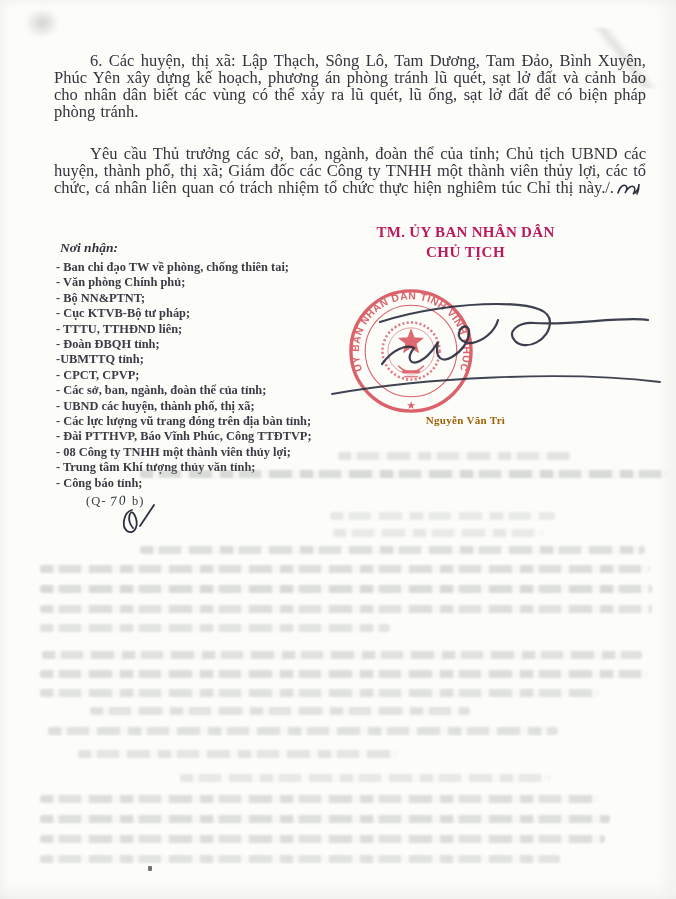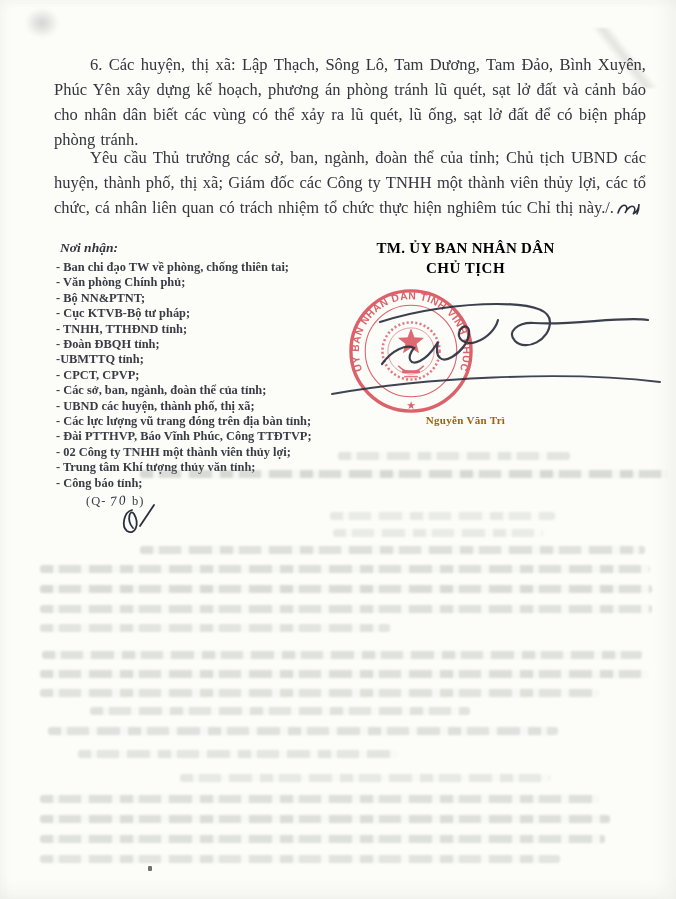--- a/index.html
+++ b/index.html
@@ -10,30 +10,30 @@
   }
   .page{
     position:relative;width:676px;height:899px;overflow:hidden;
     background:#fcfcf9;
     box-shadow:inset -8px -6px 18px rgba(60,60,55,.06), inset 4px 2px 10px rgba(60,60,55,.03);
     color:#33343c;
   }
   
   .body-para{
     position:absolute;left:54px;width:592px;margin:0;
-    font-size:16.5px;line-height:25px;text-align:justify;
+    font-size:16.5px;line-height:17px;text-align:justify;
     text-indent:36px;color:#33343c;word-spacing:1px;
   }
   .para1{top:52px;}
   .para2{top:145px;}
   .hw-initials{display:inline-block;vertical-align:-3px;margin-left:2px;}
   
   .sig-block{
-    position:absolute;left:333px;top:240px;width:265px;
-    text-align:center;font-weight:bold;color:#000000;
+    position:absolute;left:333px;top:224px;width:265px;
+    text-align:center;font-weight:bold;color:#be185d;
   }
   .sig-org{font-size:15px;letter-spacing:.3px;}
   .sig-title{font-size:15px;margin-top:3px;letter-spacing:.5px;font-family:Liberation Serif, serif;}
   .signer-name{
     position:absolute;left:333px;top:414px;width:265px;text-align:center;
     font-weight:bold;font-size:11px;color:#a16207;letter-spacing:.3px;
   }
   
   .recipients{position:absolute;left:56px;top:240px;width:300px;color:#3a3b44;}
   .recipients-header{font-weight:bold;font-style:italic;font-size:13.5px;margin-left:4px;color:#33343c;}
@@ -92,29 +92,29 @@
     <div class="sig-title">CHỦ TỊCH</div>
   </div>
 
   <div class="recipients">
     <div class="recipients-header">Nơi nhận:</div>
     <ul>
         <li>- Ban chi đạo TW về phòng, chống thiên tai;</li>
         <li>- Văn phòng Chính phủ;</li>
         <li>- Bộ NN&amp;PTNT;</li>
         <li>- Cục KTVB-Bộ tư pháp;</li>
-        <li>- TNHH, TTHĐND tỉnh;</li>
+        <li>- TTTU, TTHĐND liên;</li>
         <li>- Đoàn ĐBQH tỉnh;</li>
         <li>-UBMTTQ tỉnh;</li>
         <li>- CPCT, CPVP;</li>
         <li>- Các sở, ban, ngành, đoàn thể của tỉnh;</li>
         <li>- UBND các huyện, thành phố, thị xã;</li>
         <li>- Các lực lượng vũ trang đóng trên địa bàn tỉnh;</li>
         <li>- Đài PTTHVP, Báo Vĩnh Phúc, Công TTĐTVP;</li>
-        <li>- 02 Công ty TNHH một thành viên thủy lợi;</li>
+        <li>- 08 Công ty TNHH một thành viên thủy lợi;</li>
         <li>- Trung tâm Khí tượng thủy văn tỉnh;</li>
         <li>- Công báo tỉnh;</li>
       </ul>
     <div class="recipients-note">
       <span>(Q-</span>
       <span class="hw-number">70</span>
       <span>b)</span>
     </div>
   </div>
 

